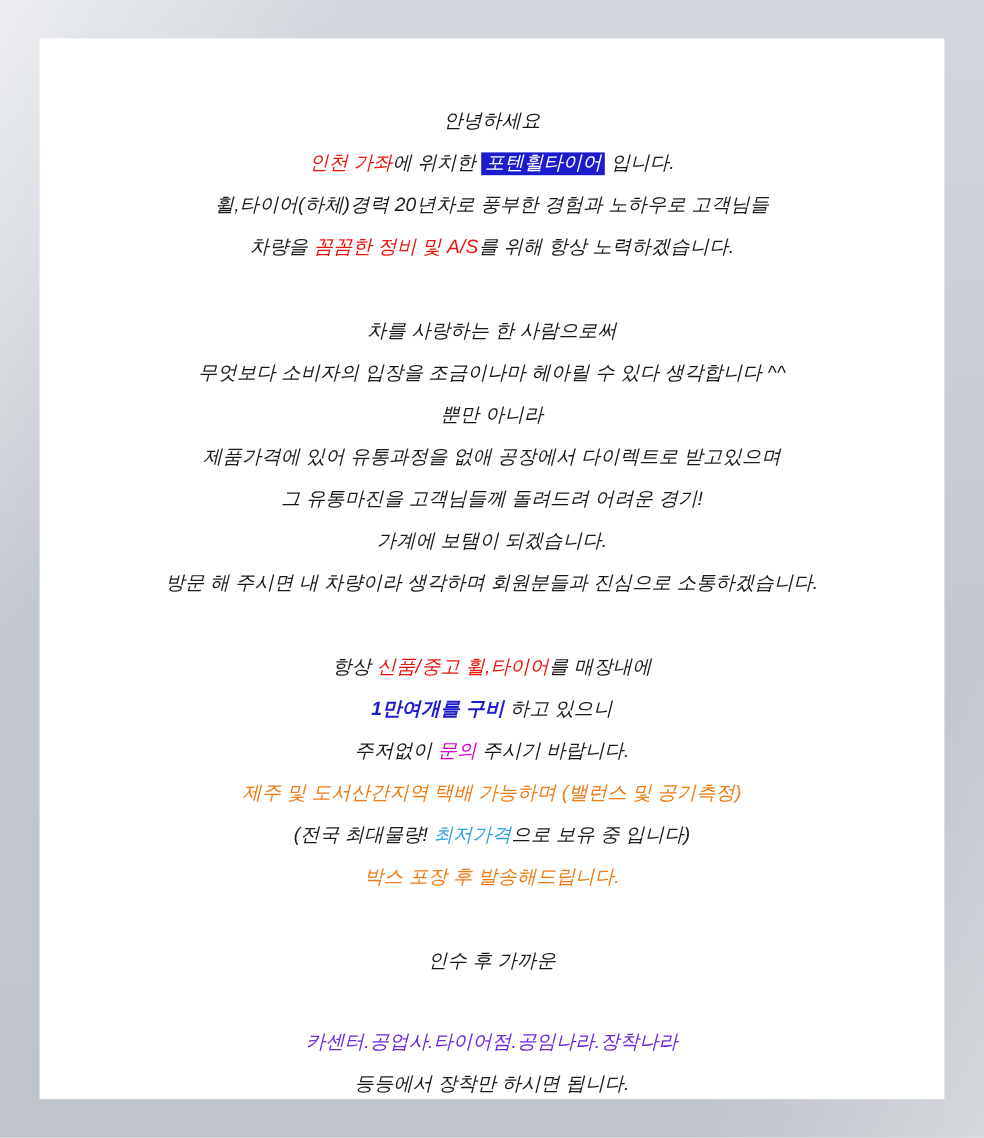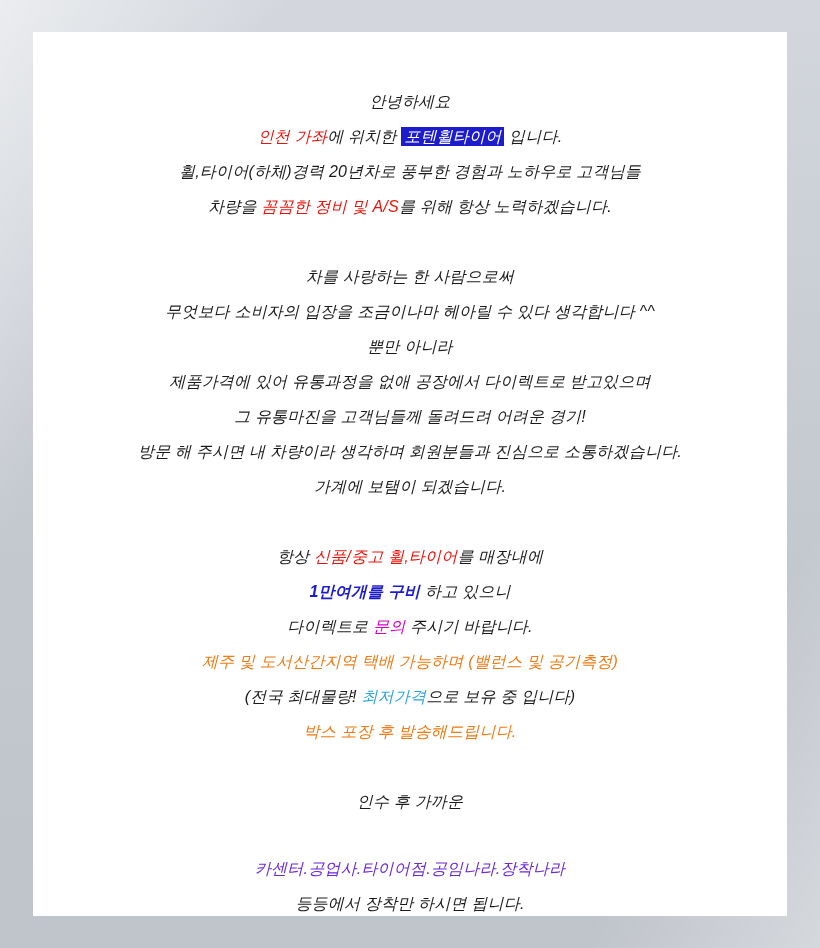--- a/index.html
+++ b/index.html
@@ -82,32 +82,32 @@
   </div>
 
   <span class="gap"></span>
 
   <div class="para">
     <span class="line">차를  사랑하는  한  사람으로써</span>
     <span class="line">무엇보다  소비자의  입장을  조금이나마  헤아릴  수  있다 생각합니다 ^^</span>
     <span class="line">뿐만  아니라</span>
     <span class="line">제품가격에  있어  유통과정을  없애  공장에서  다이렉트로  받고있으며</span>
     <span class="line">그  유통마진을  고객님들께  돌려드려  어려운  경기!</span>
+    <span class="line">가계에  보탬이  되겠습니다.</span>
     <span class="line">방문  해  주시면  내  차량이라  생각하며  회원분들과  진심으로  소통하겠습니다.</span>
-    <span class="line">가계에  보탬이  되겠습니다.</span>
   </div>
 
   <span class="gap"></span>
 
   <div class="para">
     <span class="line"><span>항상  </span><span class="red">신품/중고  휠,타이어</span><span>를  매장내에</span></span>
 
     <span class="line"><span class="blue b">1만여개를  구비</span><span> 하고  있으니</span></span>
 
-    <span class="line"><span>다이렉트로  </span><span class="magenta">문의</span><span>  주시기  바랍니다.</span></span>
+    <span class="line"><span>주저없이  </span><span class="magenta">문의</span><span>  주시기  바랍니다.</span></span>
 
     <span class="line orange">제주  및  도서산간지역  택배  가능하며 (밸런스  및  공기측정)</span>
 
     <span class="line"><span>(전국  최대물량!  </span><span class="skyblue">최저가격</span><span>으로  보유  중  입니다)</span></span>
 
     <span class="line orange">박스  포장  후  발송해드립니다.</span>
   </div>
 
   <span class="gap"></span>
 

